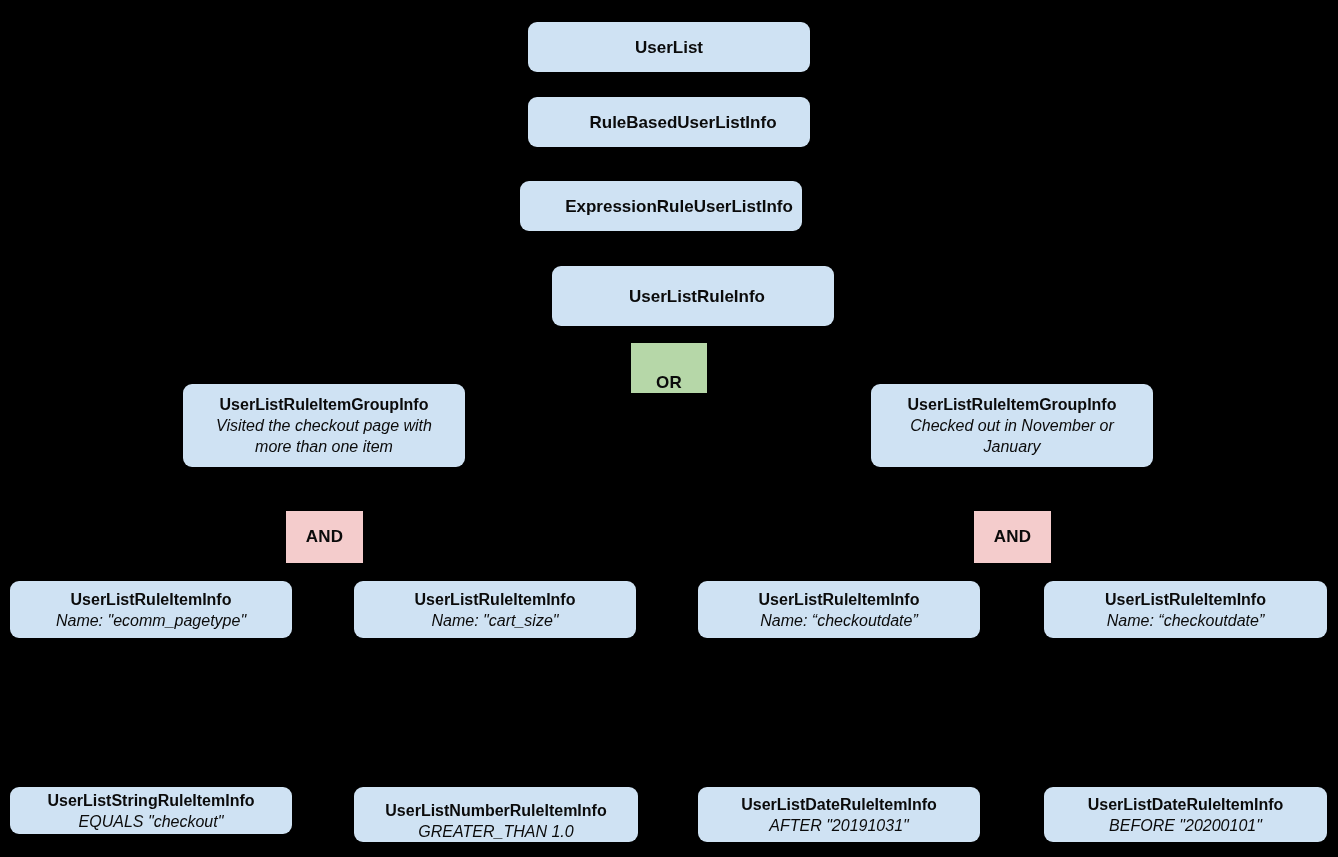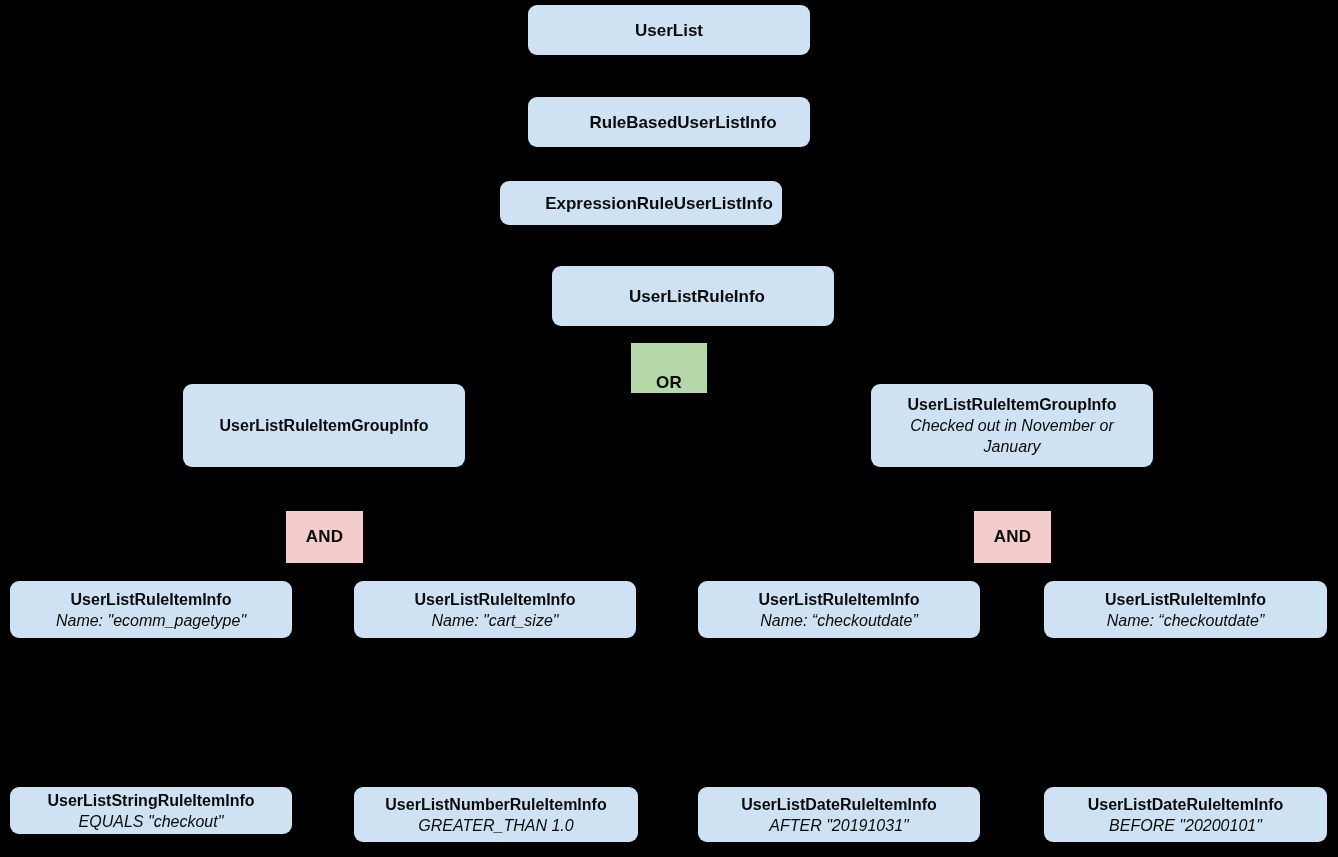--- a/index.html
+++ b/index.html
@@ -42,35 +42,35 @@
     line-height:21px;
     white-space:nowrap;
   }
   .small .node-title{font-size:16px;}
   .node-sub{
     font-style:italic;
     font-size:16px;
     line-height:21px;
   }
   
-  .n-userlist      {left:528px; top:5px;  width:282px; height:50px;}
+  .n-userlist      {left:528px; top:22px;  width:282px; height:50px;}
   .n-rulebased     {left:528px; top:97px;  width:282px; height:50px;padding-left:28px;}
-  .n-expression    {left:500px; top:181px; width:282px; height:44px;padding-left:36px;}
+  .n-expression    {left:520px; top:181px; width:282px; height:50px;padding-left:36px;}
   .n-userlistrule  {left:552px; top:266px; width:282px; height:60px;padding-left:8px;}
   .n-or            {left:631px; top:343px; width:76px;  height:50px;}
   .n-group-left    {left:183px; top:384px; width:282px; height:83px; padding:4px 14px;}
   .n-group-right   {left:871px; top:384px; width:282px; height:83px; padding:4px 14px;}
   .n-and-left      {left:286px; top:511px; width:77px;  height:52px;}
   .n-and-right     {left:974px; top:511px; width:77px;  height:52px;}
   .n-item1         {left:10px;   top:581px; width:282px; height:57px;}
   .n-item2         {left:354px;  top:581px; width:282px; height:57px;}
   .n-item3         {left:698px;  top:581px; width:282px; height:57px;}
   .n-item4         {left:1044px; top:581px; width:283px; height:57px;}
   .n-op1           {left:10px;   top:787px; width:282px; height:47px;}
-  .n-op2           {left:354px;  top:787px; width:284px; height:55px;}
+  .n-op2           {left:354px;  top:787px; width:284px; height:55px;justify-content:flex-end;}
   .n-op3           {left:698px;  top:787px; width:282px; height:55px;}
   .n-op4           {left:1044px; top:787px; width:283px; height:55px;}
   .arrowhead{position:absolute;width:30px;height:18px;}
   .ah-left {left:324px; top:373px;}
   .ah-right{left:976px; top:372px;}
 </style>
 </head>
 <body>
 
 <div class="canvas">
@@ -97,20 +97,21 @@
 
   <svg class="arrowhead ah-left" viewBox="0 0 30 18">
     <path d="M2,14 L28,2 L22,17 Z" fill="#000"></path>
   </svg>
   <svg class="arrowhead ah-right" viewBox="0 0 30 18">
     <path d="M2,14 L28,2 L22,17 Z" fill="#000"></path>
   </svg>
 
   <div class="node blue small n-group-left">
     <span class="node-title">UserListRuleItemGroupInfo</span>
+    <span class="node-sub">Visited the checkout page with more than one item</span>
   </div>
 
   <div class="node blue small n-group-right">
     <span class="node-title">UserListRuleItemGroupInfo</span>
     <span class="node-sub">Checked out in November or January</span>
   </div>
 
   <div class="node and operator n-and-left">
     <span>AND</span>
   </div>

